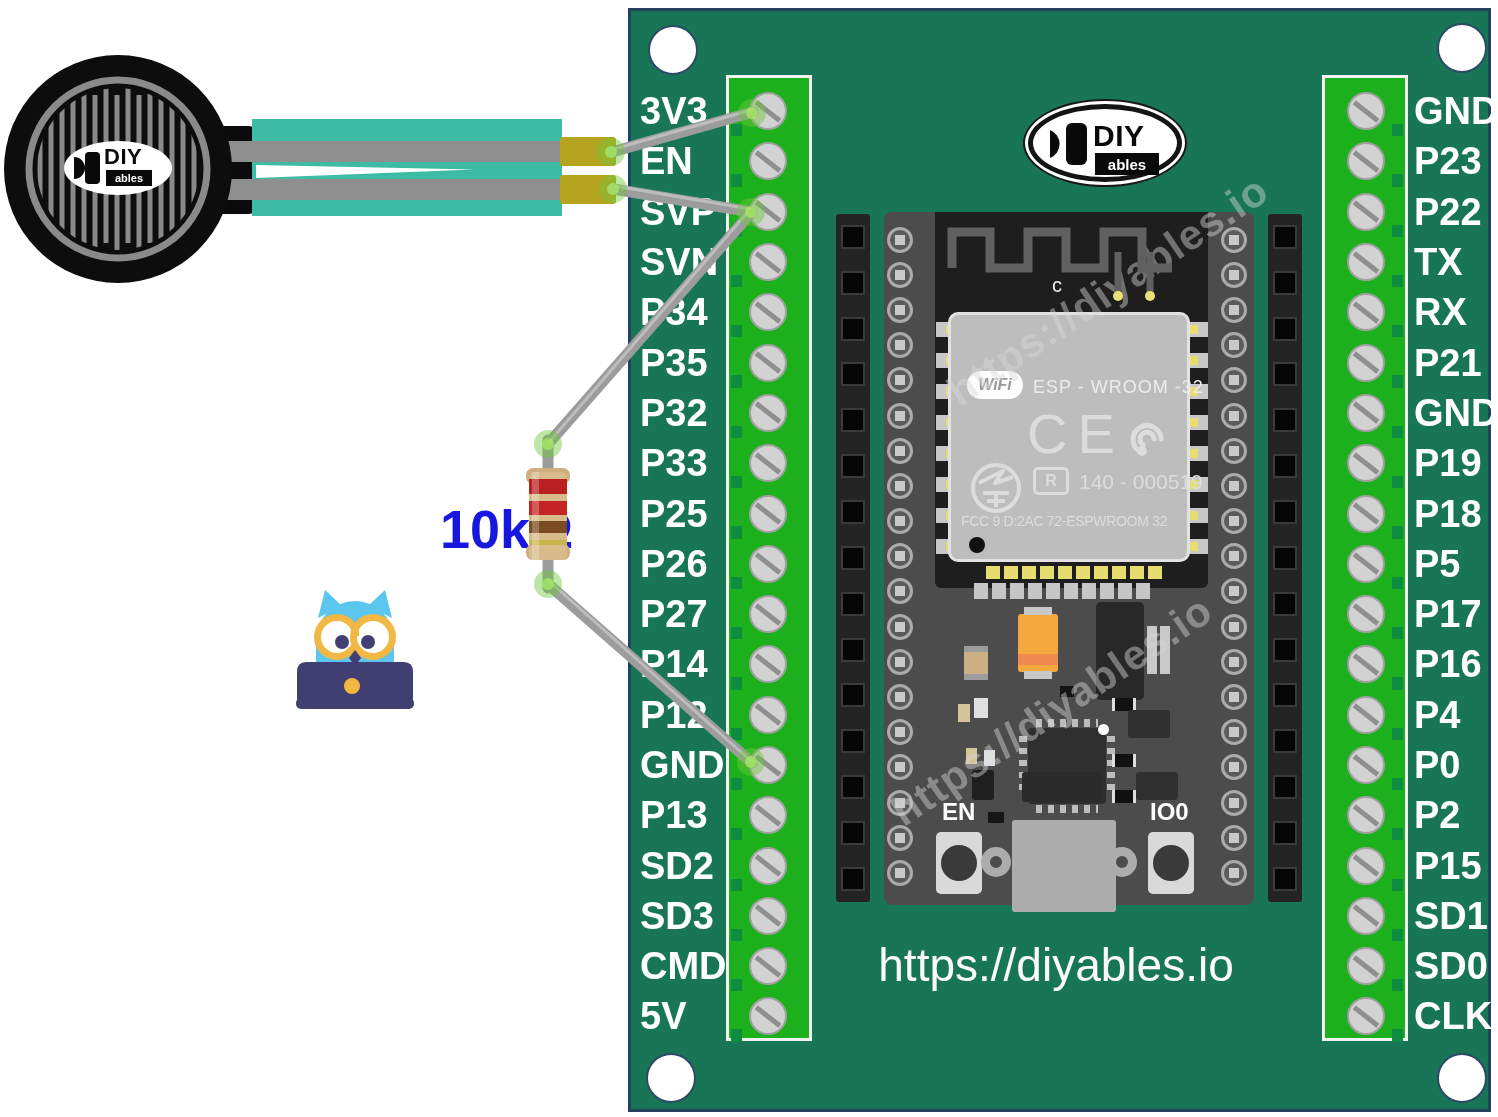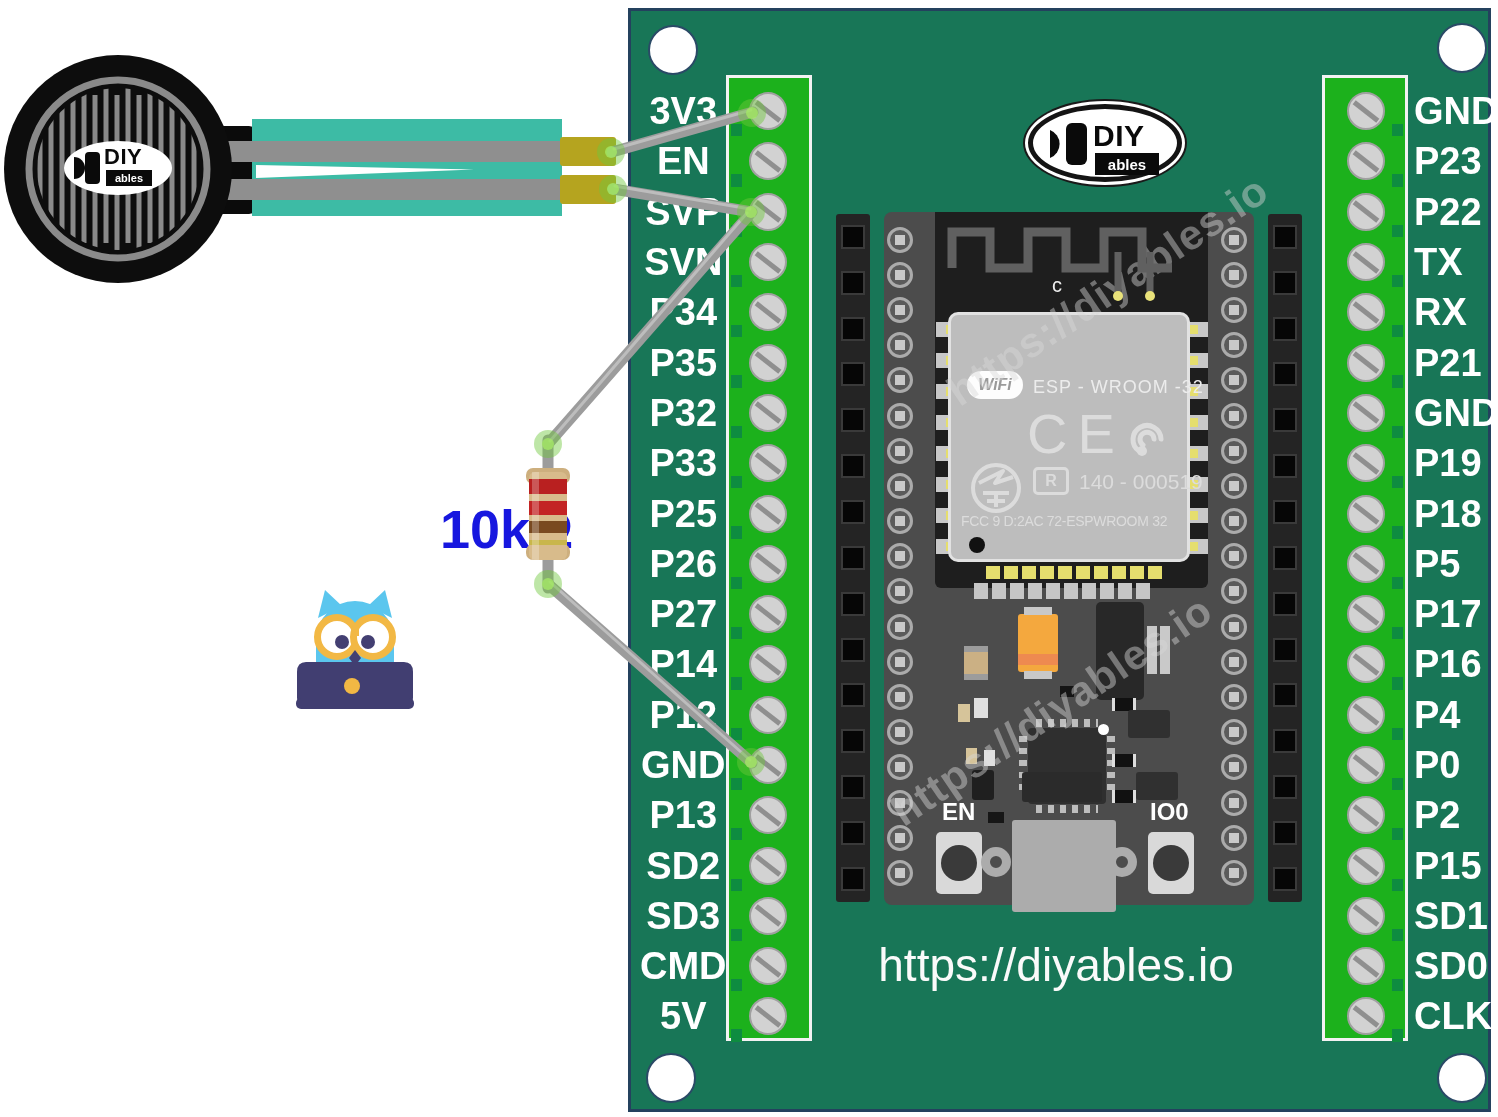--- a/index.html
+++ b/index.html
@@ -272,21 +272,21 @@
           <i class="slot"></i>
         </div>
       </div>
       <div>
         <div class="screw">
           <i class="slot"></i>
         </div>
       </div>
     </div>
 
-  <div class="pin-col abs" style="left:640px;top:86px;align-items:center;">
+  <div class="pin-col abs" style="left:640px;top:86px;">
 
   <div>
         <span class="pin-label">3V3</span>
       </div>
       <div>
         <span class="pin-label">EN</span>
       </div>
       <div>
         <span class="pin-label">SVP</span>
       </div>

